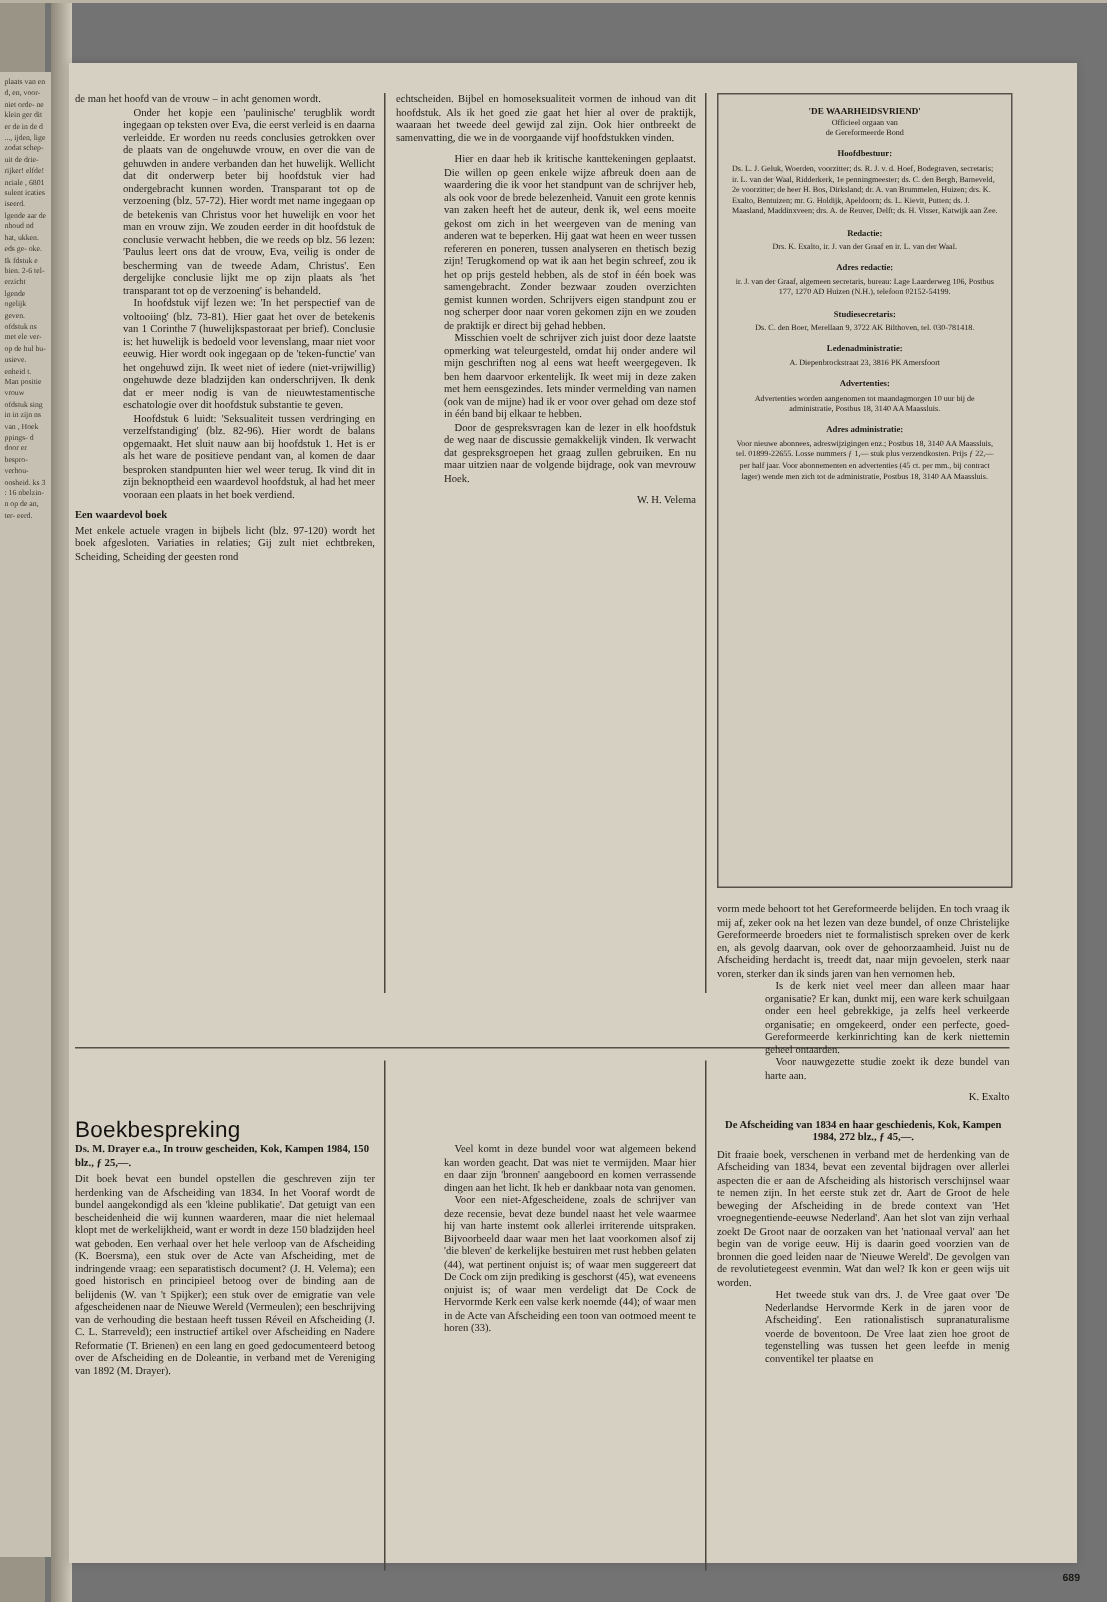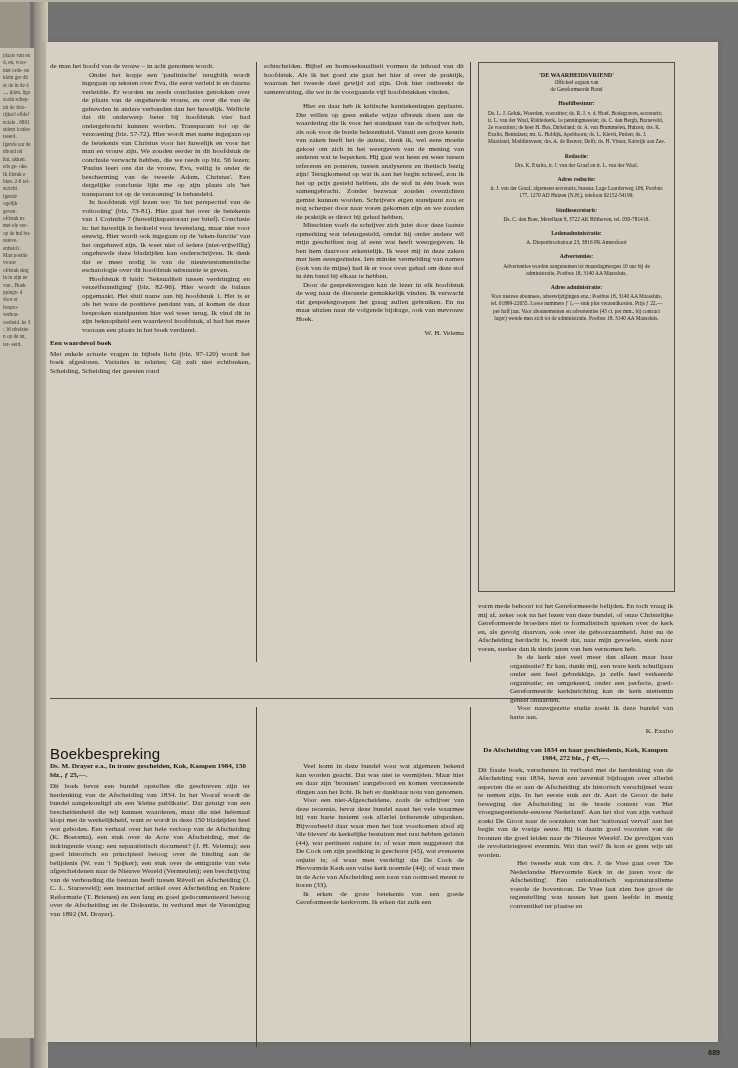--- a/index.html
+++ b/index.html
@@ -170,19 +170,18 @@
     <h2 class="section" style="position:absolute;left:0;top:648px;width:200px;margin-top:35px;">Boekbespreking</h2>
 
     <div class="col" style="left:0;top:700px;width:200px;">
       <div class="bookhead" style="text-align:left;">Ds. M. Drayer e.a., In trouw gescheiden, Kok, Kampen 1984, 150 blz., ƒ 25,—.</div>
       <p>Dit boek bevat een bundel opstellen die geschreven zijn ter herdenking van de Afscheiding van 1834. In het Vooraf wordt de bundel aangekondigd als een 'kleine publikatie'. Dat getuigt van een bescheidenheid die wij kunnen waarderen, maar die niet helemaal klopt met de werkelijkheid, want er wordt in deze 150 bladzijden heel wat geboden. Een verhaal over het hele verloop van de Afscheiding (K. Boersma), een stuk over de Acte van Afscheiding, met de indringende vraag: een separatistisch document? (J. H. Velema); een goed historisch en principieel betoog over de binding aan de belijdenis (W. van 't Spijker); een stuk over de emigratie van vele afgescheidenen naar de Nieuwe Wereld (Vermeulen); een beschrijving van de verhouding die bestaan heeft tussen Réveil en Afscheiding (J. C. L. Starreveld); een instructief artikel over Afscheiding en Nadere Reformatie (T. Brienen) en een lang en goed gedocumenteerd betoog over de Afscheiding en de Doleantie, in verband met de Vereniging van 1892 (M. Drayer).</p>
     </div>
 
     <div class="col" style="left:214px;top:700px;width:200px;">
       <p class="ind">Veel komt in deze bundel voor wat algemeen bekend kan worden geacht. Dat was niet te vermijden. Maar hier en daar zijn 'bronnen' aangeboord en komen verrassende dingen aan het licht. Ik heb er dankbaar nota van genomen.</p>
       <p class="ind">Voor een niet-Afgescheidene, zoals de schrijver van deze recensie, bevat deze bundel naast het vele waarmee hij van harte instemt ook allerlei irriterende uitspraken. Bijvoorbeeld daar waar men het laat voorkomen alsof zij 'die bleven' de kerkelijke bestuiren met rust hebben gelaten (44), wat pertinent onjuist is; of waar men suggereert dat De Cock om zijn prediking is geschorst (45), wat eveneens onjuist is; of waar men verdeligt dat De Cock de Hervormde Kerk een valse kerk noemde (44); of waar men in de Acte van Afscheiding een toon van ootmoed meent te horen (33).</p>
-      <p class="ind">Ik erken de grote betekenis van een goede Gereformeerde kerkvorm. Ik erken dat zulk een</p>
     </div>
 
   </div>
 
   <div class="pagenum">689</div>
 </div>
 
 </body></html>

